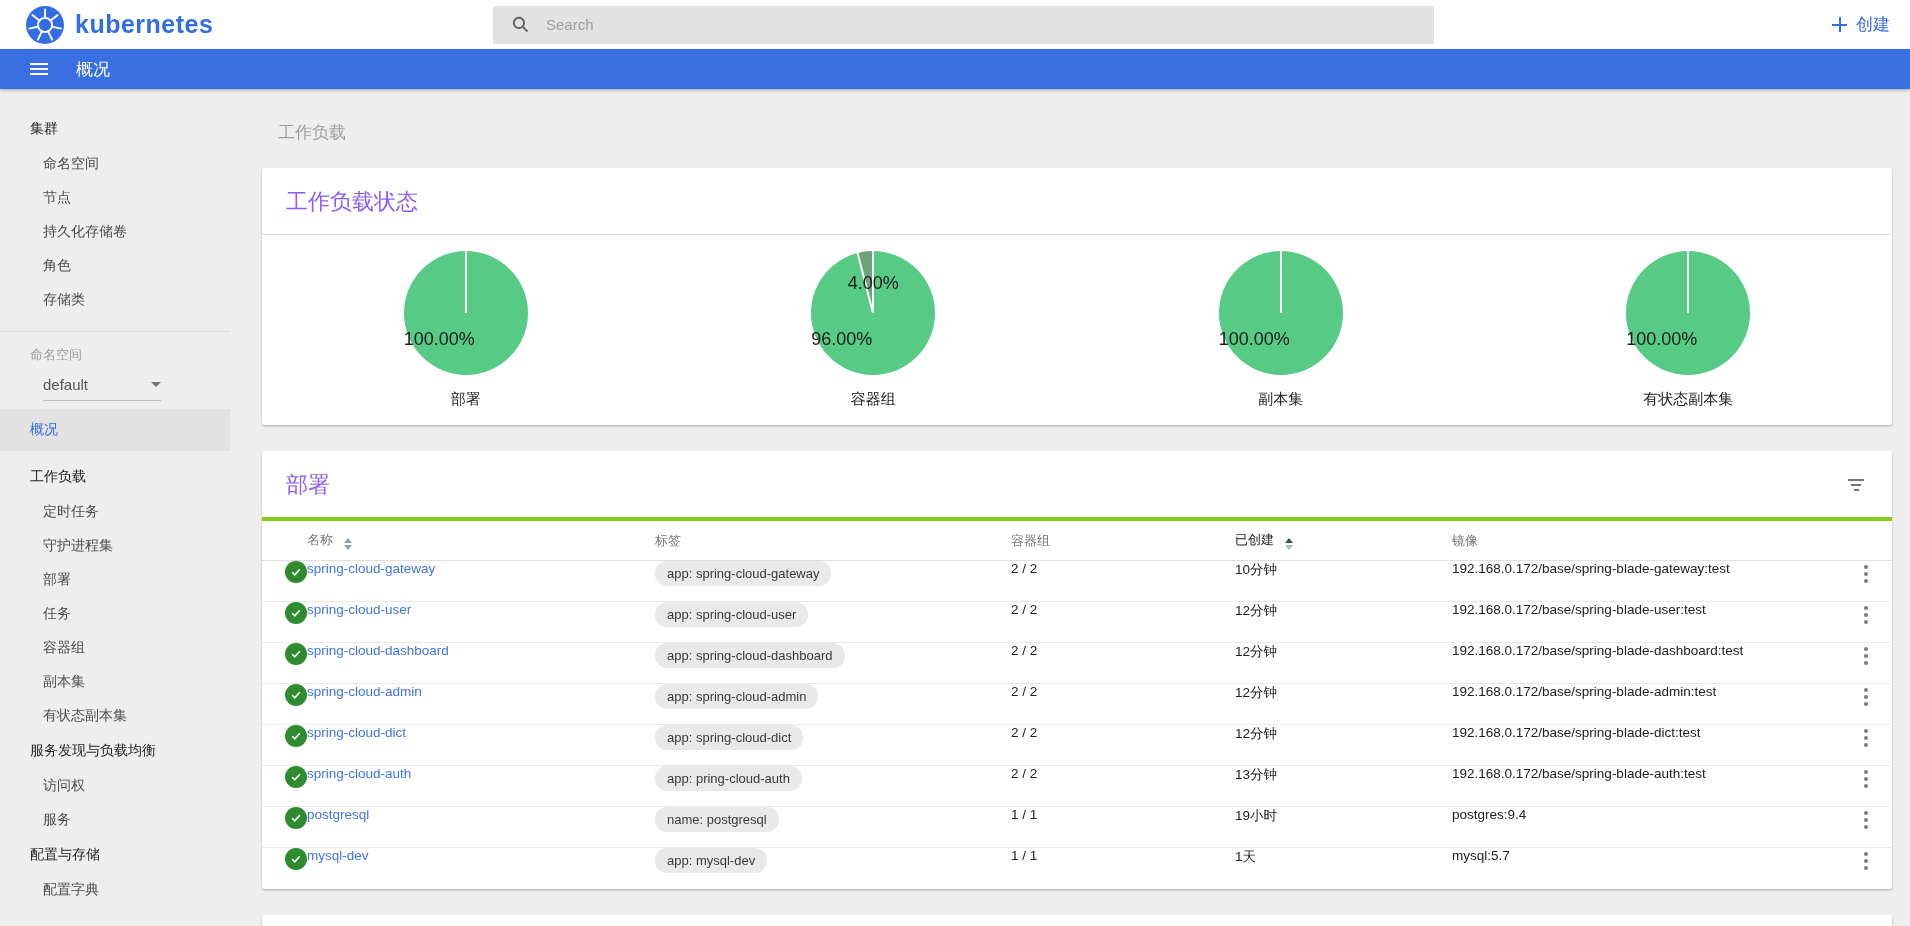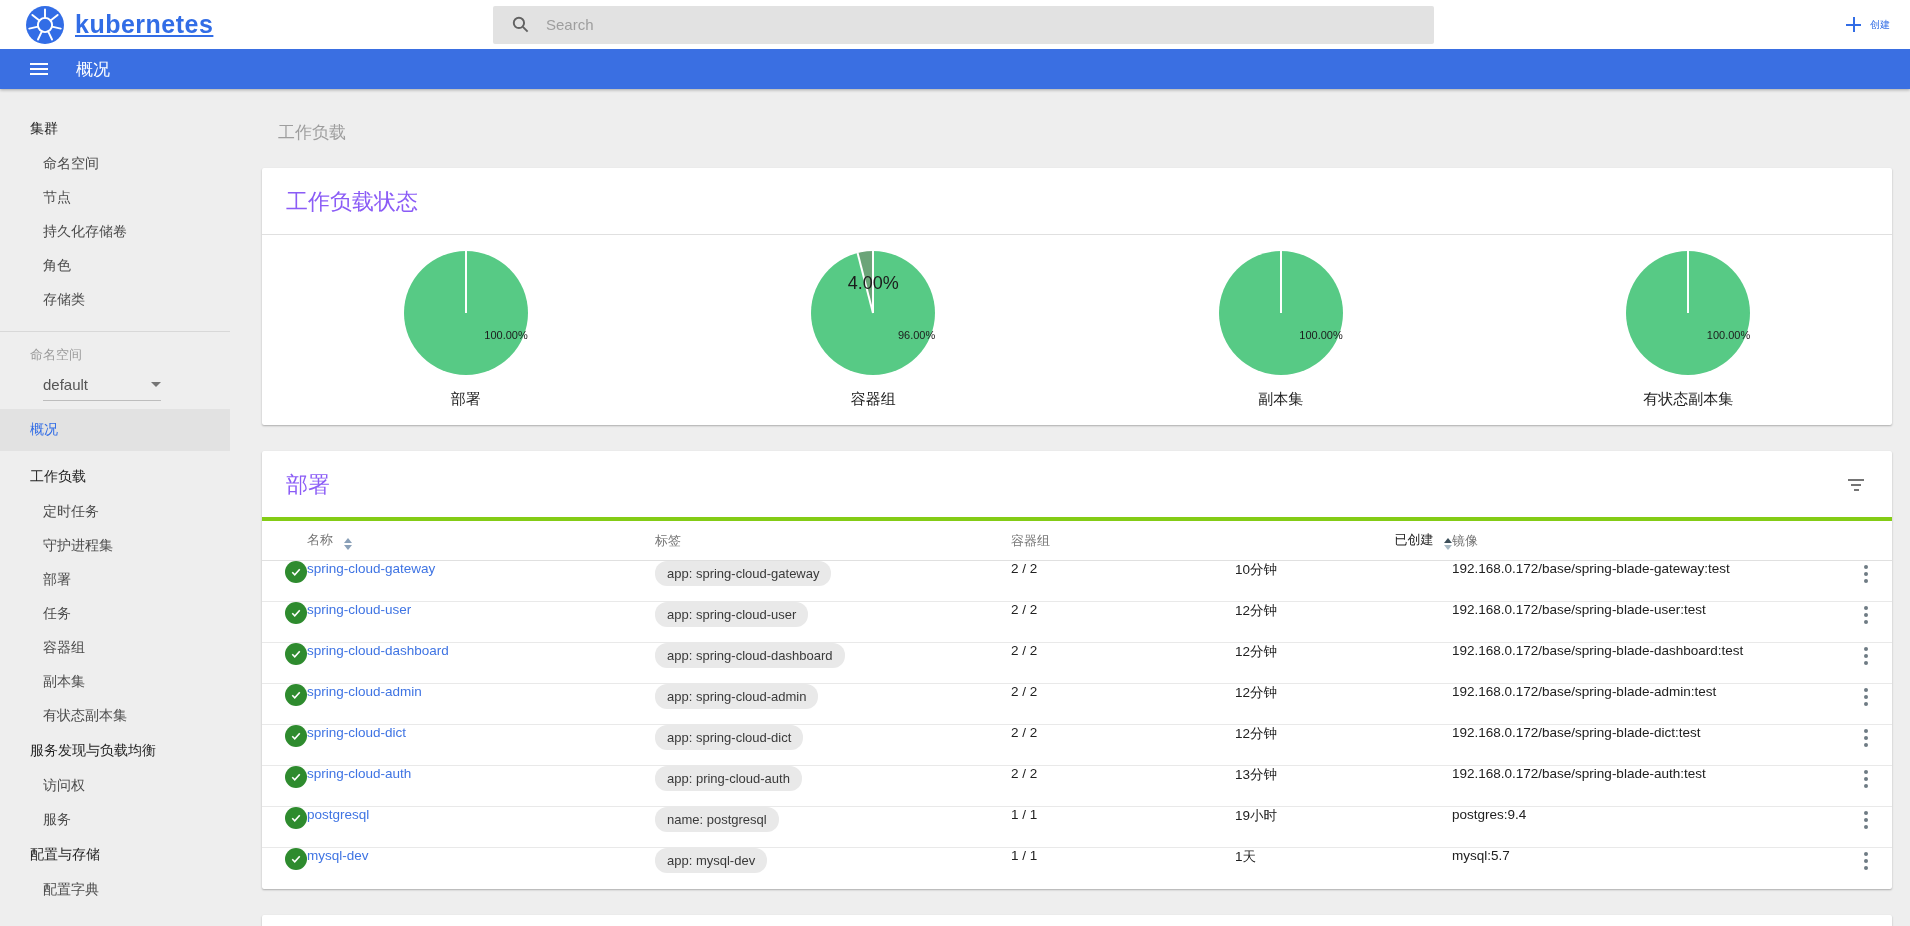--- a/index.html
+++ b/index.html
@@ -2,25 +2,25 @@
 <html><head>
 <meta charset="utf-8">
 <style>
   * { box-sizing: border-box; margin: 0; padding: 0; }
   html,body { width:1910px; height:926px; overflow:hidden; }
   body { font-family:"Liberation Sans", sans-serif; background:#eeeeee; color:#212121; }
 
   
   .header { height:49px; background:#fff; display:flex; align-items:center; position:relative; z-index:5; }
   .brand { display:flex; align-items:center; gap:11px; padding-left:26px; width:493px; flex:none; }
-  .brand-name { color:#326de6; font-size:25px; font-weight:bold; letter-spacing:0.5px;text-decoration:underline; }
+  .brand-name { color:#326de6; font-size:25px; font-weight:bold; letter-spacing:0.5px; }
   .search { width:941px; height:38px; background:#e2e2e2; border-radius:2px; display:flex; align-items:center; padding:0 18px; gap:16px; flex:none; }
   .search input { border:none; background:transparent; outline:none; font-size:15px; color:#0369a1; width:100%; font-family:"Liberation Sans",sans-serif; }
   .search input::placeholder { color:#9e9e9e; }
-  .create-btn { margin-left:auto; margin-right:20px; color:#326de6; font-size:10px; display:flex; align-items:center; gap:9px; cursor:pointer; white-space:nowrap; }
+  .create-btn { margin-left:auto; margin-right:20px; color:#326de6; font-size:17px; display:flex; align-items:center; gap:9px; cursor:pointer; white-space:nowrap; }
   .plus { position:relative; width:15px; height:15px; display:inline-block; }
   .plus::before { content:""; position:absolute; left:0; top:6.5px; width:15px; height:2px; background:#326de6; }
   .plus::after  { content:""; position:absolute; left:6.5px; top:0; width:2px; height:15px; background:#326de6; }
 
   
   .navbar { height:40px; background:#3a6fe2; display:flex; align-items:center; color:#fff; padding-left:28px; box-shadow:0 1px 3px rgba(0,0,0,.3); position:relative; z-index:4; }
   .burger { display:flex; flex-direction:column; gap:3px; cursor:pointer; padding:4px 2px; }
   .burger i { display:block; width:18px; height:2px; background:#fff; }
   .nav-title { font-size:17px; margin-left:26px; }
 
@@ -46,37 +46,37 @@
   .filter-icon i:nth-child(1){ width:16px; } .filter-icon i:nth-child(2){ width:10px; } .filter-icon i:nth-child(3){ width:5px; }
 
   
   .status-body { border-top:1px solid #e0e0e0; display:flex; padding:16px 0 16px 0; }
   .pie-wrap { flex:1; display:flex; flex-direction:column; align-items:center; }
   .pie { width:124px; height:124px; border-radius:50%; position:relative; }
   .pie-full { background:#57ca85; }
   .pie-96 { background:conic-gradient(from 345.6deg, #6ba478 0deg 14.4deg, #57ca85 14.4deg 360deg); }
   .sep { position:absolute; left:50%; top:0; width:2px; height:62px; margin-left:-1px; background:#fff; transform-origin:50% 100%; }
   .sep2 { transform:rotate(-14.4deg); }
-  .pct-main { position:absolute; width:100%; text-align:right; top:78px; font-size:11px; color:#1c1c1c; }
+  .pct-main { position:absolute; width:100%; text-align:left; top:78px; font-size:18px; color:#1c1c1c; }
   .pct-small { position:absolute; width:100%; text-align:center; top:22px; font-size:18px; color:#1c1c1c; }
   .pct-small:empty { display:none; }
   .pie-name { margin-top:15px; font-size:15px; color:#212121; }
 
   
   .t-head { display:flex; align-items:center; height:44px; border-top:4px solid #84cc16; border-bottom:1px solid #e0e0e0; color:#757575; font-size:13px; }
   .t-row { display:flex; align-items:flex-start; height:41px; border-bottom:1px solid #e9e9e9; font-size:13.5px; }
   .t-row:last-child { border-bottom:none; }
   .c-icon { width:45px; flex:none; display:flex; justify-content:flex-end; }
   .c-name { width:348px; flex:none; padding-right:10px; }
   .c-label { width:356px; flex:none; }
   .c-pods { width:224px; flex:none; }
   .c-created { width:217px; flex:none; }
   .c-image { flex:1; min-width:0; white-space:nowrap; overflow:hidden; }
   .c-actions { width:52px; flex:none; display:flex; justify-content:center; }
-  .th-dark { color:#212121;text-align:right; }
+  .th-dark { color:#212121; }
   .sort { display:inline-flex; flex-direction:column; gap:2px; margin-left:7px; vertical-align:1px; }
   .tri-up { width:0; height:0; border-left:4px solid transparent; border-right:4px solid transparent; border-bottom:5px solid #8aa0b8; }
   .tri-down { width:0; height:0; border-left:4px solid transparent; border-right:4px solid transparent; border-top:5px solid #8aa0b8; }
   .sort-active .tri-up { border-bottom-color:#3d4f59; }
   .sort-active .tri-down { border-top-color:#a9bac4; }
   .check { width:22px; height:22px; border-radius:50%; background:#2e8b2e; display:flex; align-items:center; justify-content:center; flex:none; }
   .link { color:#3f74e3; cursor:pointer; }
   .chip { background:#e9e9e9; border-radius:12px; padding:5px 12px; font-size:13px; color:#3a3a3a; display:inline-block; }
   .kebab { display:flex; flex-direction:column; gap:3px; cursor:pointer; padding:4px 6px; }
   .kebab i { width:4px; height:4px; border-radius:50%; background:#6e7b84; display:block; }

